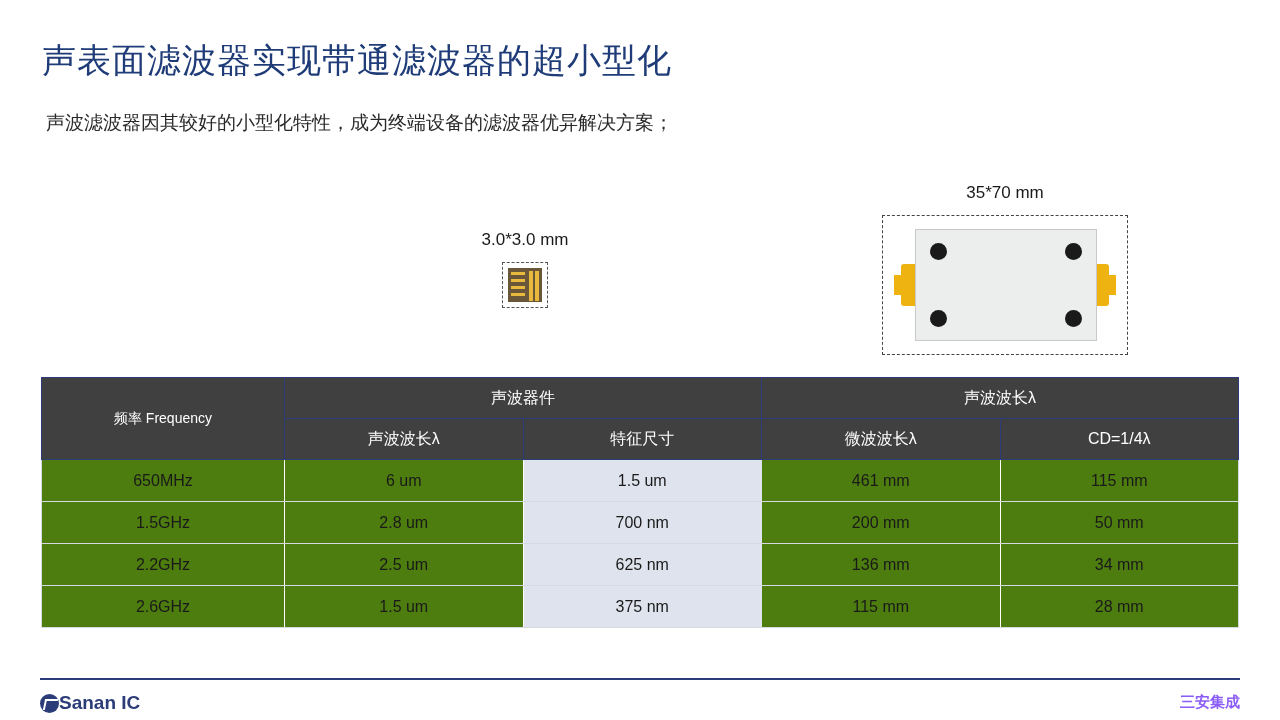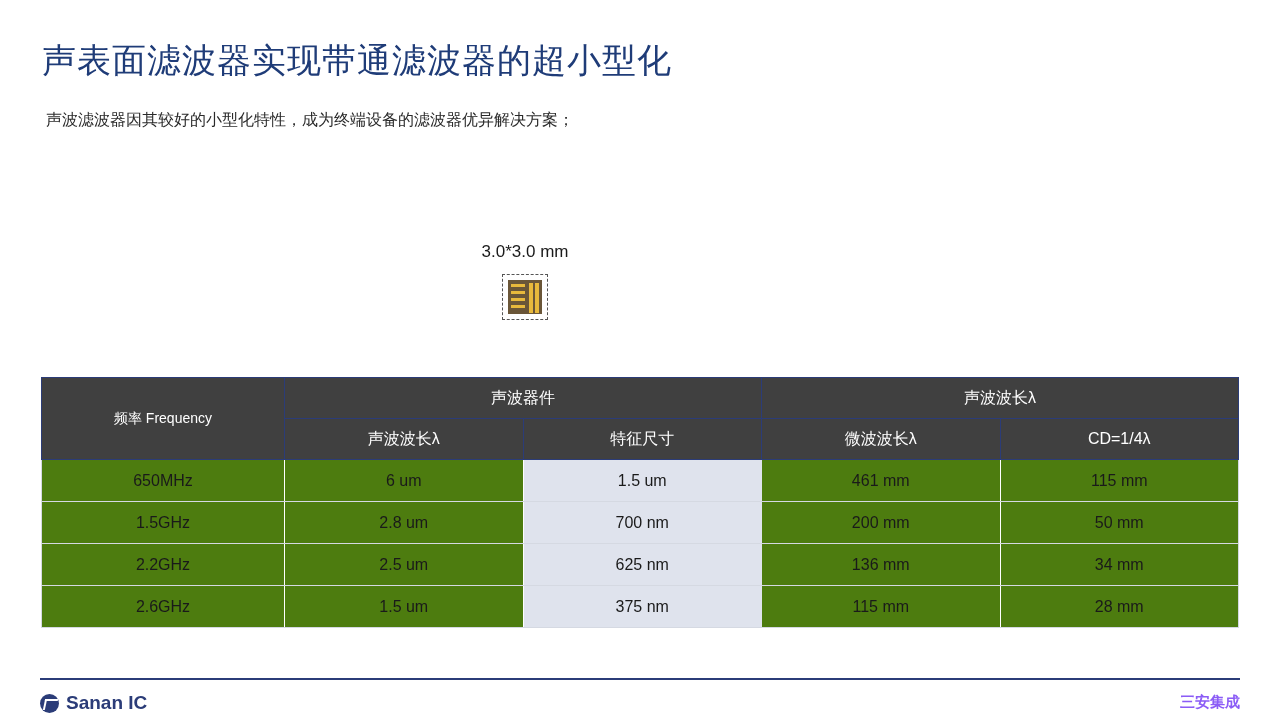--- a/index.html
+++ b/index.html
@@ -30,30 +30,30 @@
     font-size: 34px;
     color: #1f3c78;
     letter-spacing: 1px;
     white-space: nowrap;
   }
 
   .subtitle {
     position: absolute;
     left: 46px;
     top: 110px;
-    font-size: 16px;
+    font-size: 19px;
     color: #2a2a2a;
     white-space: nowrap;
   }
 
   
   .fig-small {
     position: absolute;
     left: 430px;
-    top: 242px;
+    top: 230px;
     width: 190px;
     text-align: center;
   }
   .fig-large {
     position: absolute;
     left: 860px;
     top: 183px;
     width: 290px;
     text-align: center;
   }
@@ -192,21 +192,20 @@
     bottom: 40px;
     height: 2px;
     background: #2b3c78;
   }
   .logo {
     position: absolute;
     left: 40px;
     bottom: 6px;
     display: flex;
     align-items: center;
-    gap: 7px;
   }
   .logo-mark {
     width: 19px;
     height: 19px;
     border-radius: 50%;
     background: #2b3c78;
     position: relative;
   }
   .logo-mark:after {
     content: "";
@@ -248,20 +247,35 @@
         <i class="h1"></i>
           <i class="h2"></i>
           <i class="h3"></i>
           <i class="h4"></i>
         <i class="v1"></i>
           <i class="v2"></i>
       </div>
     </div>
   </div>
 
+  <div class="fig-large">
+    <div class="fig-caption">35*70 mm</div>
+    <div class="cavity-outer">
+      <div class="conn-tab l"></div>
+      <div class="conn-tab r"></div>
+      <div class="conn left"></div>
+      <div class="conn right"></div>
+      <div class="cavity-body">
+        <span class="screw tl"></span>
+        <span class="screw tr"></span>
+        <span class="screw bl"></span>
+        <span class="screw br"></span>
+      </div>
+    </div>
+  </div>
 
   <div class="table-wrap">
     <table>
       <thead>
         <tr>
           <th class="freq" rowspan="2" style="width:240px">频率 Frequency</th>
           <th colspan="2">声波器件</th>
           <th colspan="2">声波波长λ</th>
         </tr>
         <tr>

